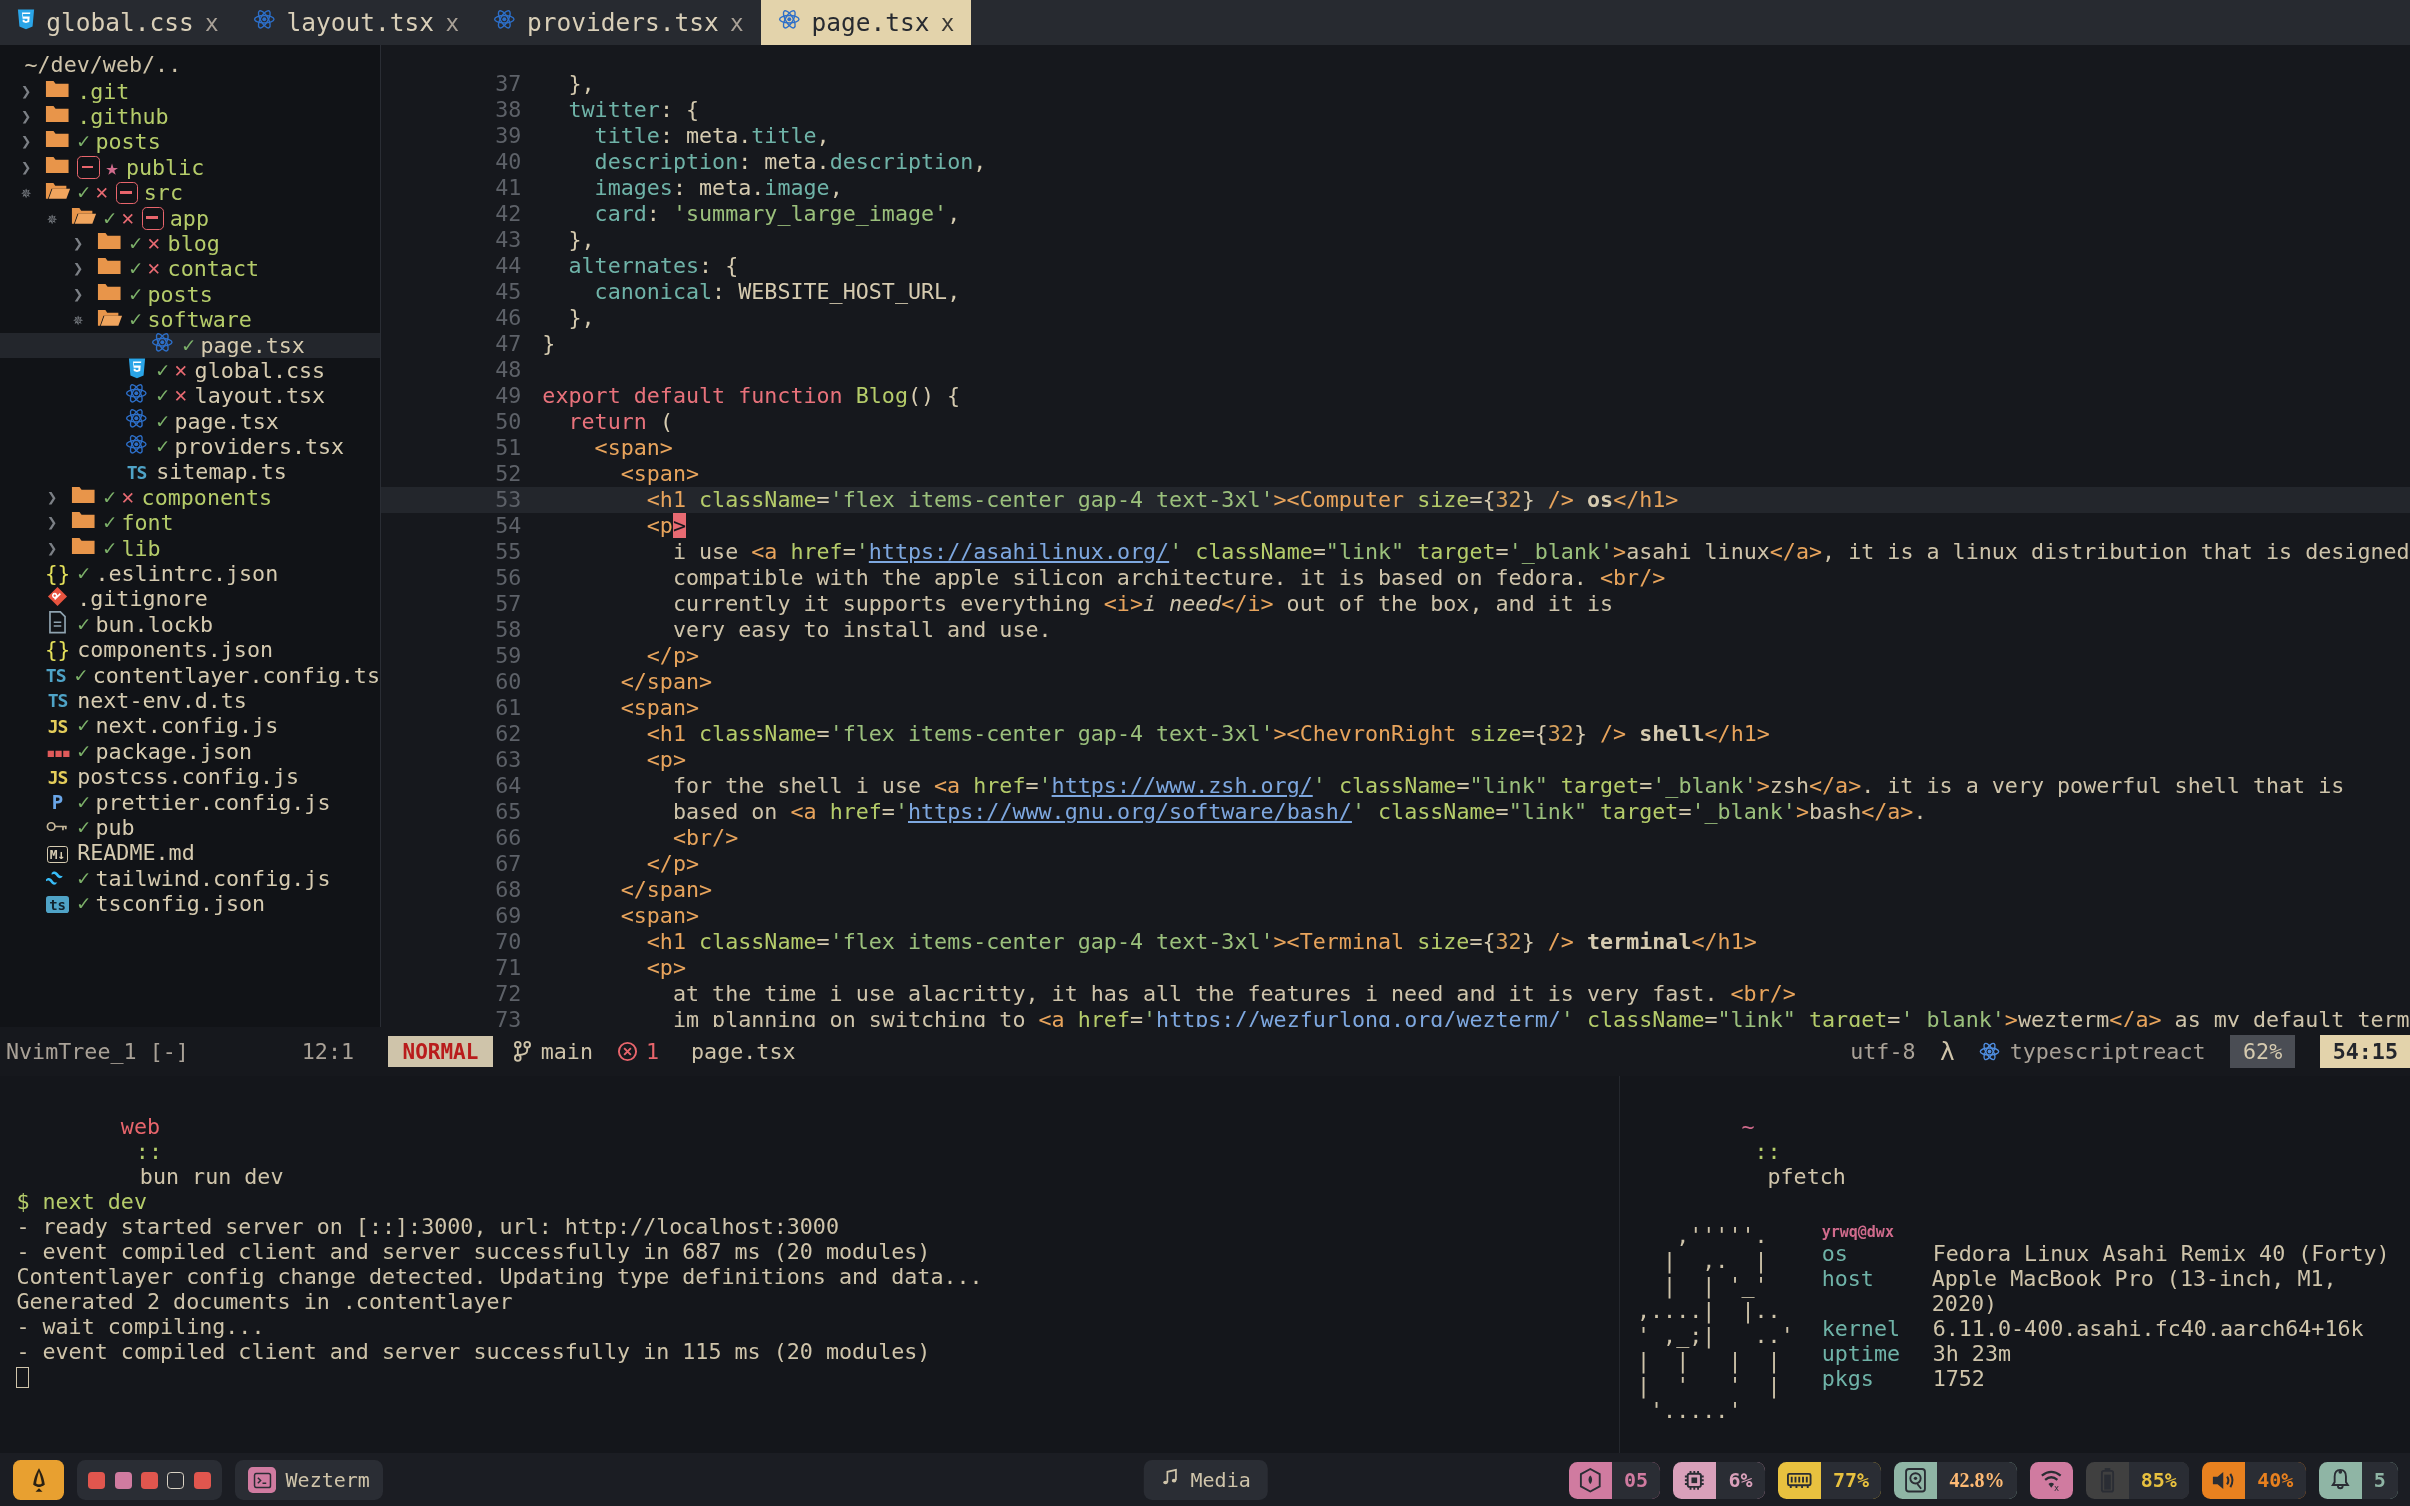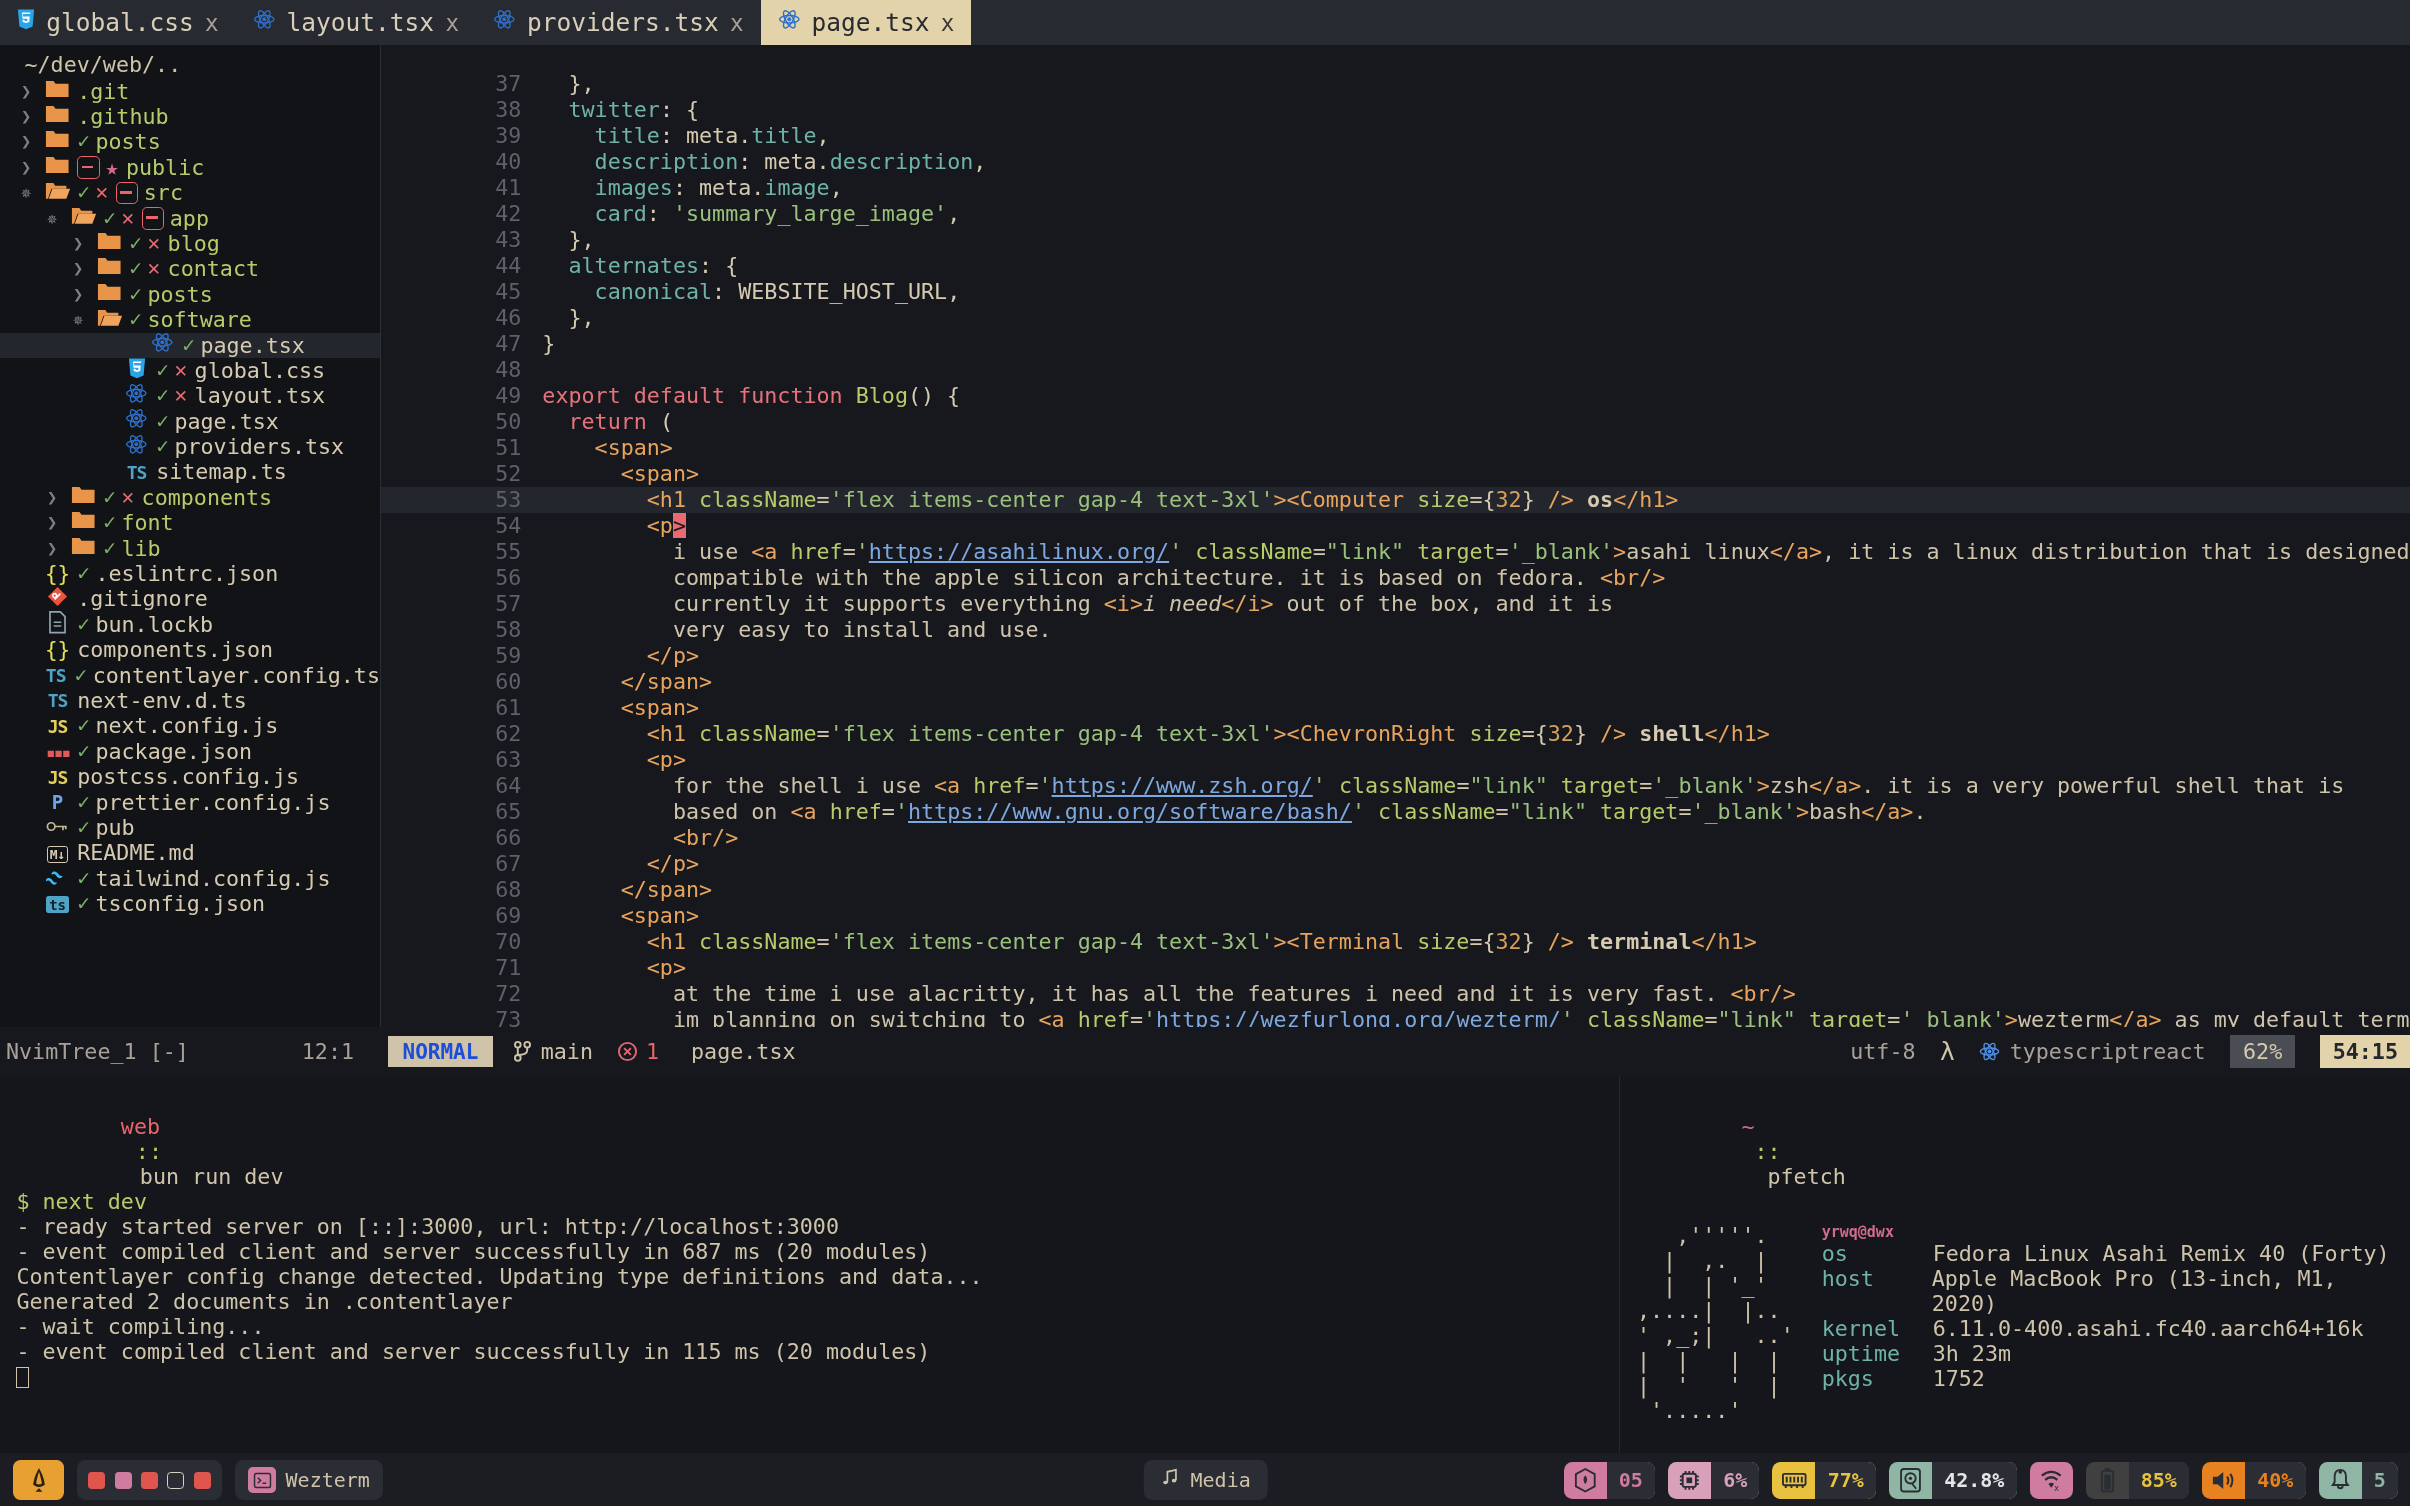--- a/index.html
+++ b/index.html
@@ -63,21 +63,21 @@
   .k-txt     { color:#cfc4aa; }
   .k-link    { color:#7ea8e0; text-decoration:underline; }
   .k-ital    { color:#cfc4aa; font-style:italic; }
   .k-bold    { color:#d6cbb0; font-weight:bold; }
   .k-num     { color:#d6a05c; }
 
   
   .statusline { height:49px; background:#16181d; display:flex; align-items:center;
                 font-size:21.7px; color:#a9a197; }
   .sl-tree { width:380px; display:flex; align-items:center; padding-left:6px; gap:0; }
-  .sl-mode { background:#cfc4aa; color:#1d4ed8; font-weight:bold; padding:3.8px 15px; margin-left:7.5px; font-size:21px;}
+  .sl-mode { background:#cfc4aa; color:#b91c1c; font-weight:bold; padding:3.8px 15px; margin-left:7.5px; font-size:21px;}
   .sl-branch { color:#cfc4aa; margin-left:21px; display:flex; align-items:center; gap:9.4px;}
   .sl-err { color:#e8656c; margin-left:24.5px; display:flex; align-items:center; gap:7.5px;}
   .sl-file { color:#cfc4aa; margin-left:32px; }
   .sl-right { margin-left:auto; display:flex; align-items:center; gap:24.5px; padding-right:0; }
   .sl-pct { background:#4a4d54; color:#d6cbb0; padding:3.8px 13px; }
   .sl-pos { background:#e3d3ab; color:#23262c; padding:3.8px 13px; font-weight:bold;}
 
   
   .term { position:absolute; left:0; top:1076px; width:2411px; height:377px; background:#14161b;
           display:flex; }
@@ -697,21 +697,21 @@
         </div>
         <div class="pill" style="background:#8fb5a5">
       <span class="pic">
             <svg width="21" height="24.5" viewBox="0 0 22 26">
               <rect x="1" y="1" width="20" height="24" rx="3" fill="none" stroke="#2a2d34" stroke-width="2"></rect>
               <circle cx="11" cy="11" r="5.5" fill="none" stroke="#2a2d34" stroke-width="2"></circle>
               <circle cx="11" cy="11" r="1.8" fill="#2a2d34"></circle>
               <path d="M13 17 L17 22" stroke="#2a2d34" stroke-width="2"></path>
             </svg>
           </span>
-          <span class="pval" style="background:#2a2d34;color:#e5e5e5;">42.8%</span>
+          <span class="pval" style="background:#2a2d34;color:#fdba74;font-family:Liberation Serif, serif;">42.8%</span>
         </div>
         <div class="pill" style="background:#d07ba0">
       <span class="pic">
             <svg width="24.5" height="22.6" viewBox="0 0 26 24">
               <path d="M3 7 Q13 -1 23 7" stroke="#2a2d34" stroke-width="2.4" fill="none"></path>
               <path d="M6.5 11.5 Q13 6 19.5 11.5" stroke="#2a2d34" stroke-width="2.4" fill="none"></path>
               <path d="M10 16 Q13 13 16 16 L13 20 Z" fill="#2a2d34"></path>
               <text x="16" y="23" font-size="9" fill="#2a2d34" font-family="monospace">x</text>
             </svg>
           </span>

